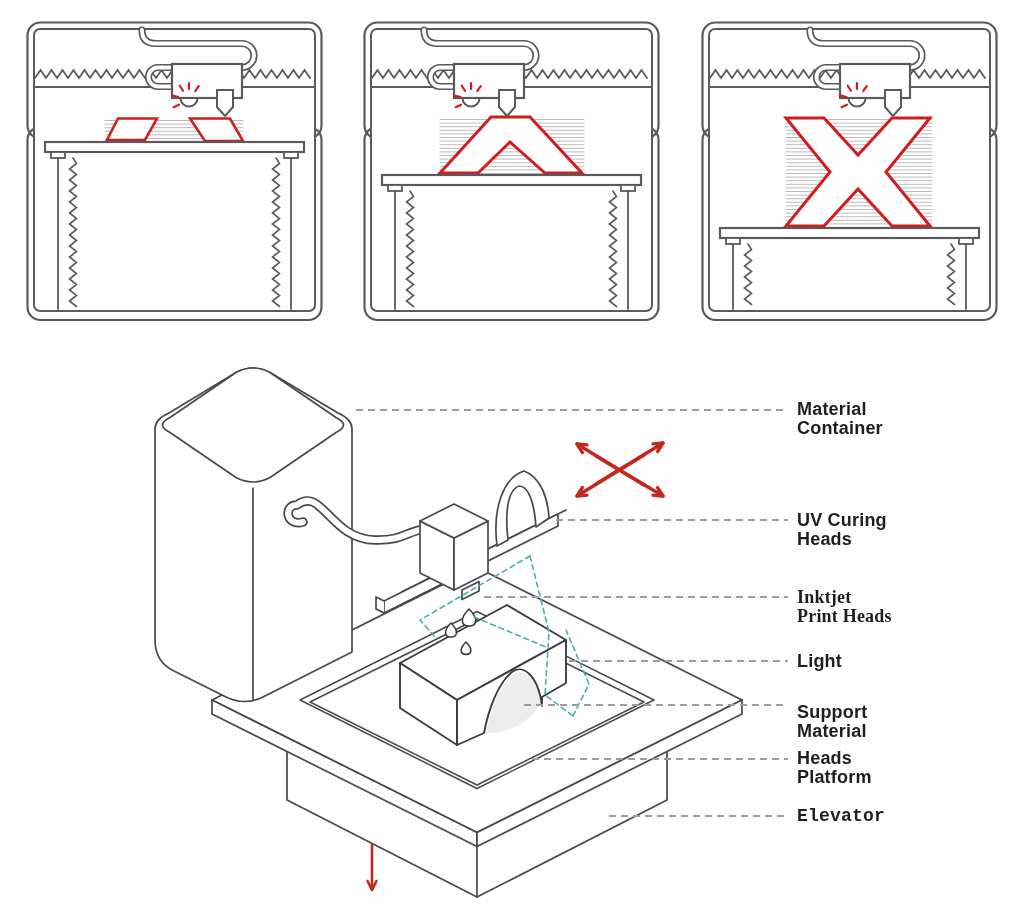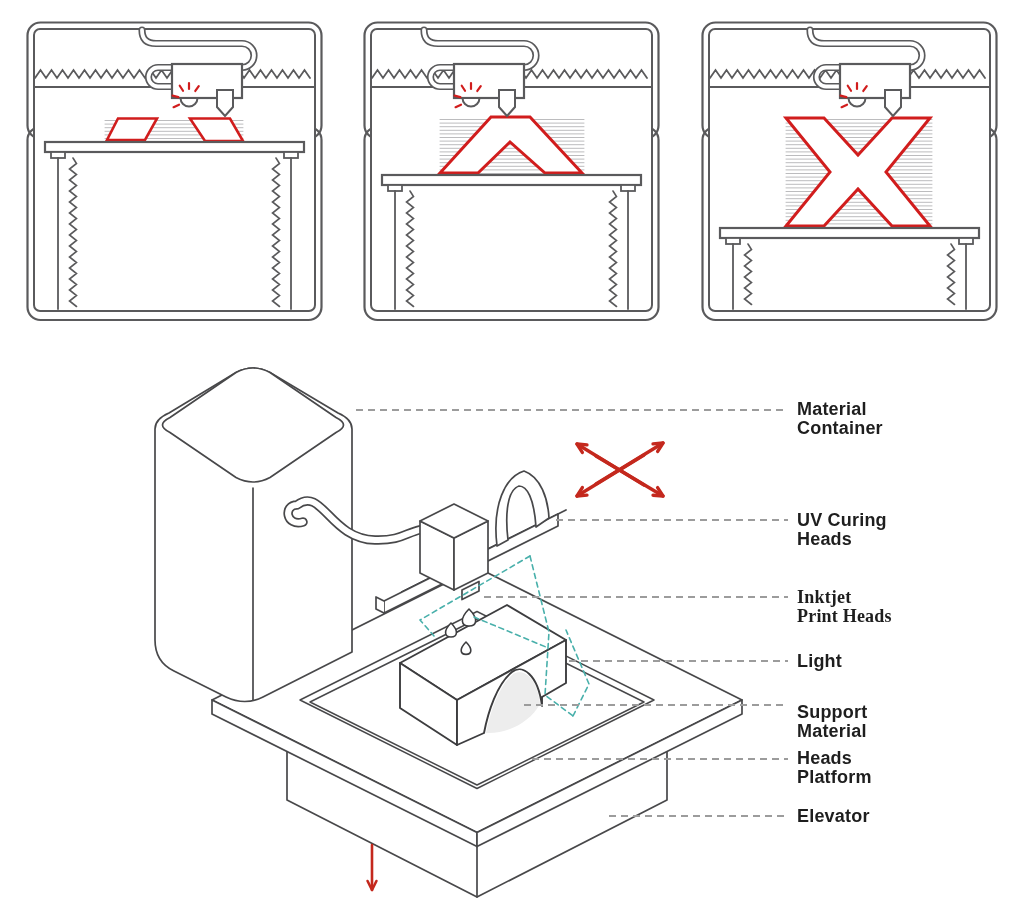--- a/index.html
+++ b/index.html
@@ -2,21 +2,21 @@
 <html><head>
 <meta charset="utf-8">
 <style>
   html,body{margin:0;padding:0;background:#ffffff;}
   #stage-root{position:relative;width:1024px;height:920px;background:#fff;overflow:hidden;
               font-family:"Liberation Sans",sans-serif;}
   #scene{position:absolute;left:0;top:0;}
   .label{position:absolute;left:797px;font-weight:700;font-size:18px;line-height:19px;
          color:#1e1e1e;white-space:pre-line;letter-spacing:.2px;}
   .lbl-mc{top:400px;} .lbl-uv{top:511px;} .lbl-iph{top:588px;font-family:Liberation Serif, serif;} .lbl-part{top:652px;}
-  .lbl-sm{top:664px;margin-top:39px;} .lbl-bp{top:749px;} .lbl-el{top:807px;}
+  .lbl-sm{top:664px;margin-top:39px;} .lbl-bp{top:749px;} .lbl-el{top:807px;font-family:Liberation Mono, monospace;}
 </style>
 </head>
 <body>
 <div id="stage-root">
 
 <svg id="scene" width="1024" height="920" viewBox="0 0 1024 920">
   <g id="g-panel-1" transform="translate(25,20)">
         <rect x="2.5" y="2.5" width="294" height="116" rx="13" fill="none" stroke="#5a5a5c" stroke-width="2.2"></rect>
         <rect x="2.5" y="107" width="294" height="193" rx="13" fill="none" stroke="#5a5a5c" stroke-width="2.2"></rect>
         <rect x="9" y="9" width="281" height="282" fill="#fff"></rect>

